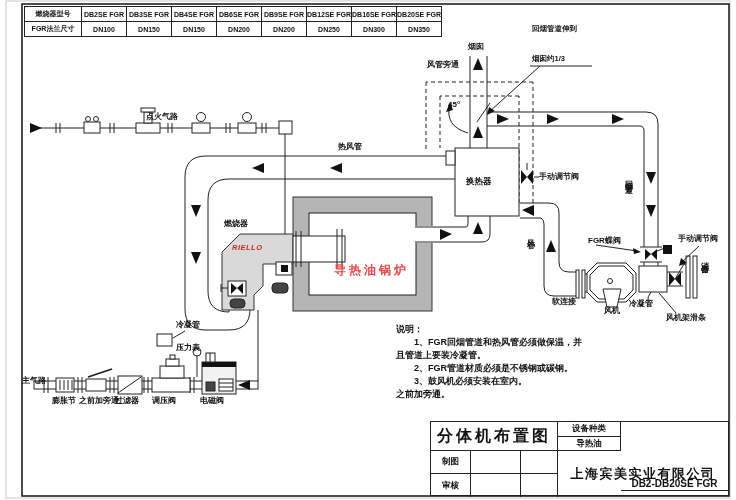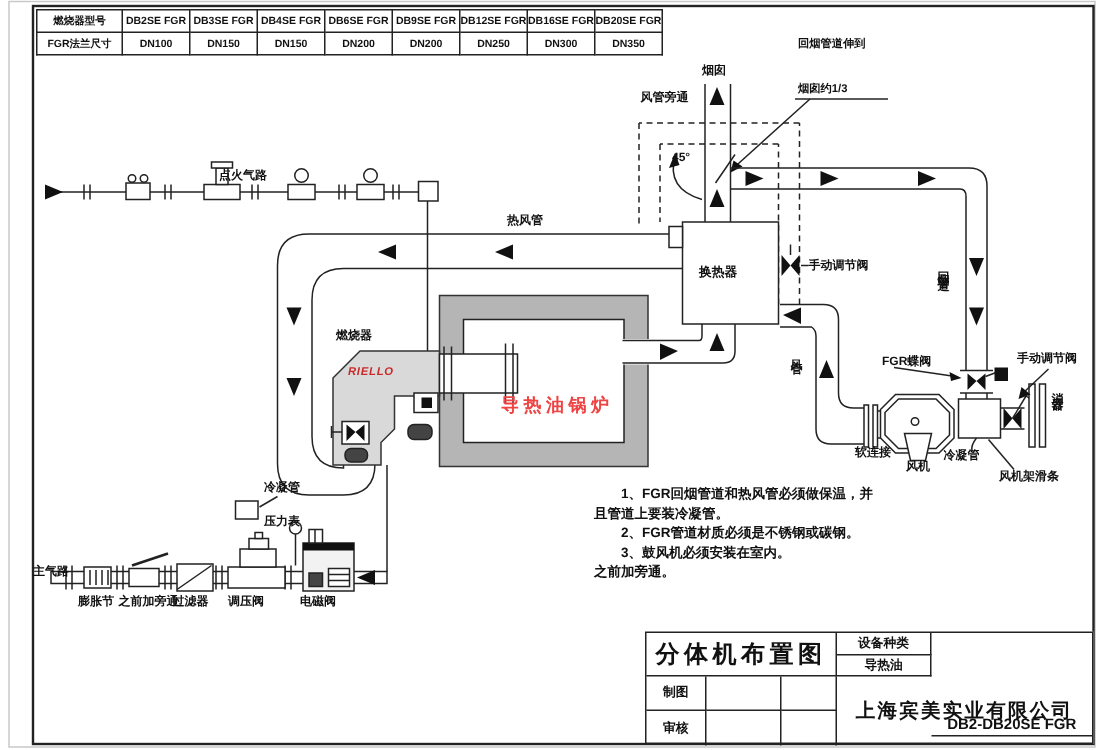--- a/index.html
+++ b/index.html
@@ -256,37 +256,38 @@
   <div class="lbl sm" style="left:532px;top:24px">回烟管道伸到</div>
   <div class="lbl sm" style="left:532px;top:54px">烟囱约1/3</div>
   <div class="lbl" style="left:448px;top:100px">45°</div>
   <div class="lbl" style="left:466px;top:177px;font-size:8.5px">换热器</div>
   <div class="lbl" style="left:539px;top:172px">手动调节阀</div>
   <div class="lbl v" style="left:624px;top:174px">回烟管道</div>
   <div class="lbl v" style="left:526px;top:233px">风管</div>
   <div class="lbl" style="left:588px;top:236px">FGR蝶阀</div>
   <div class="lbl" style="left:678px;top:234px">手动调节阀</div>
   <div class="lbl v" style="left:700px;top:255px">消音器</div>
-  <div class="lbl" style="left:570px;top:297px">软连接</div>
+  <div class="lbl" style="left:552px;top:297px">软连接</div>
   <div class="lbl" style="left:604px;top:306px">风机</div>
   <div class="lbl" style="left:629px;top:299px">冷凝管</div>
   <div class="lbl" style="left:666px;top:313px">风机架滑条</div>
   <div class="lbl" style="left:224px;top:219px">燃烧器</div>
   <div class="lbl red" style="left:232px;top:243px">RIELLO</div>
   <div class="lbl big" style="left:334px;top:266px">导热油锅炉</div>
   <div class="lbl" style="left:176px;top:320px">冷凝管</div>
   <div class="lbl" style="left:176px;top:343px">压力表</div>
   <div class="lbl" style="left:22px;top:376px">主气路</div>
   <div class="lbl" style="left:52px;top:396px">膨胀节</div>
   <div class="lbl" style="left:79px;top:396px">之前加旁通</div>
   <div class="lbl" style="left:115px;top:396px">过滤器</div>
   <div class="lbl" style="left:152px;top:396px">调压阀</div>
   <div class="lbl" style="left:200px;top:396px">电磁阀</div>
 
   <div id="notes">
+    <div>说明：</div>
     <div class="ind">1、FGR回烟管道和热风管必须做保温，并</div>
     <div>且管道上要装冷凝管。</div>
     <div class="ind">2、FGR管道材质必须是不锈钢或碳钢。</div>
     <div class="ind">3、鼓风机必须安装在室内。</div>
     <div>之前加旁通。</div>
   </div>
 
   <div id="tblock">
     <div class="cell c-title">分体机布置图</div>
     <div class="cell c-etl">设备种类</div>

